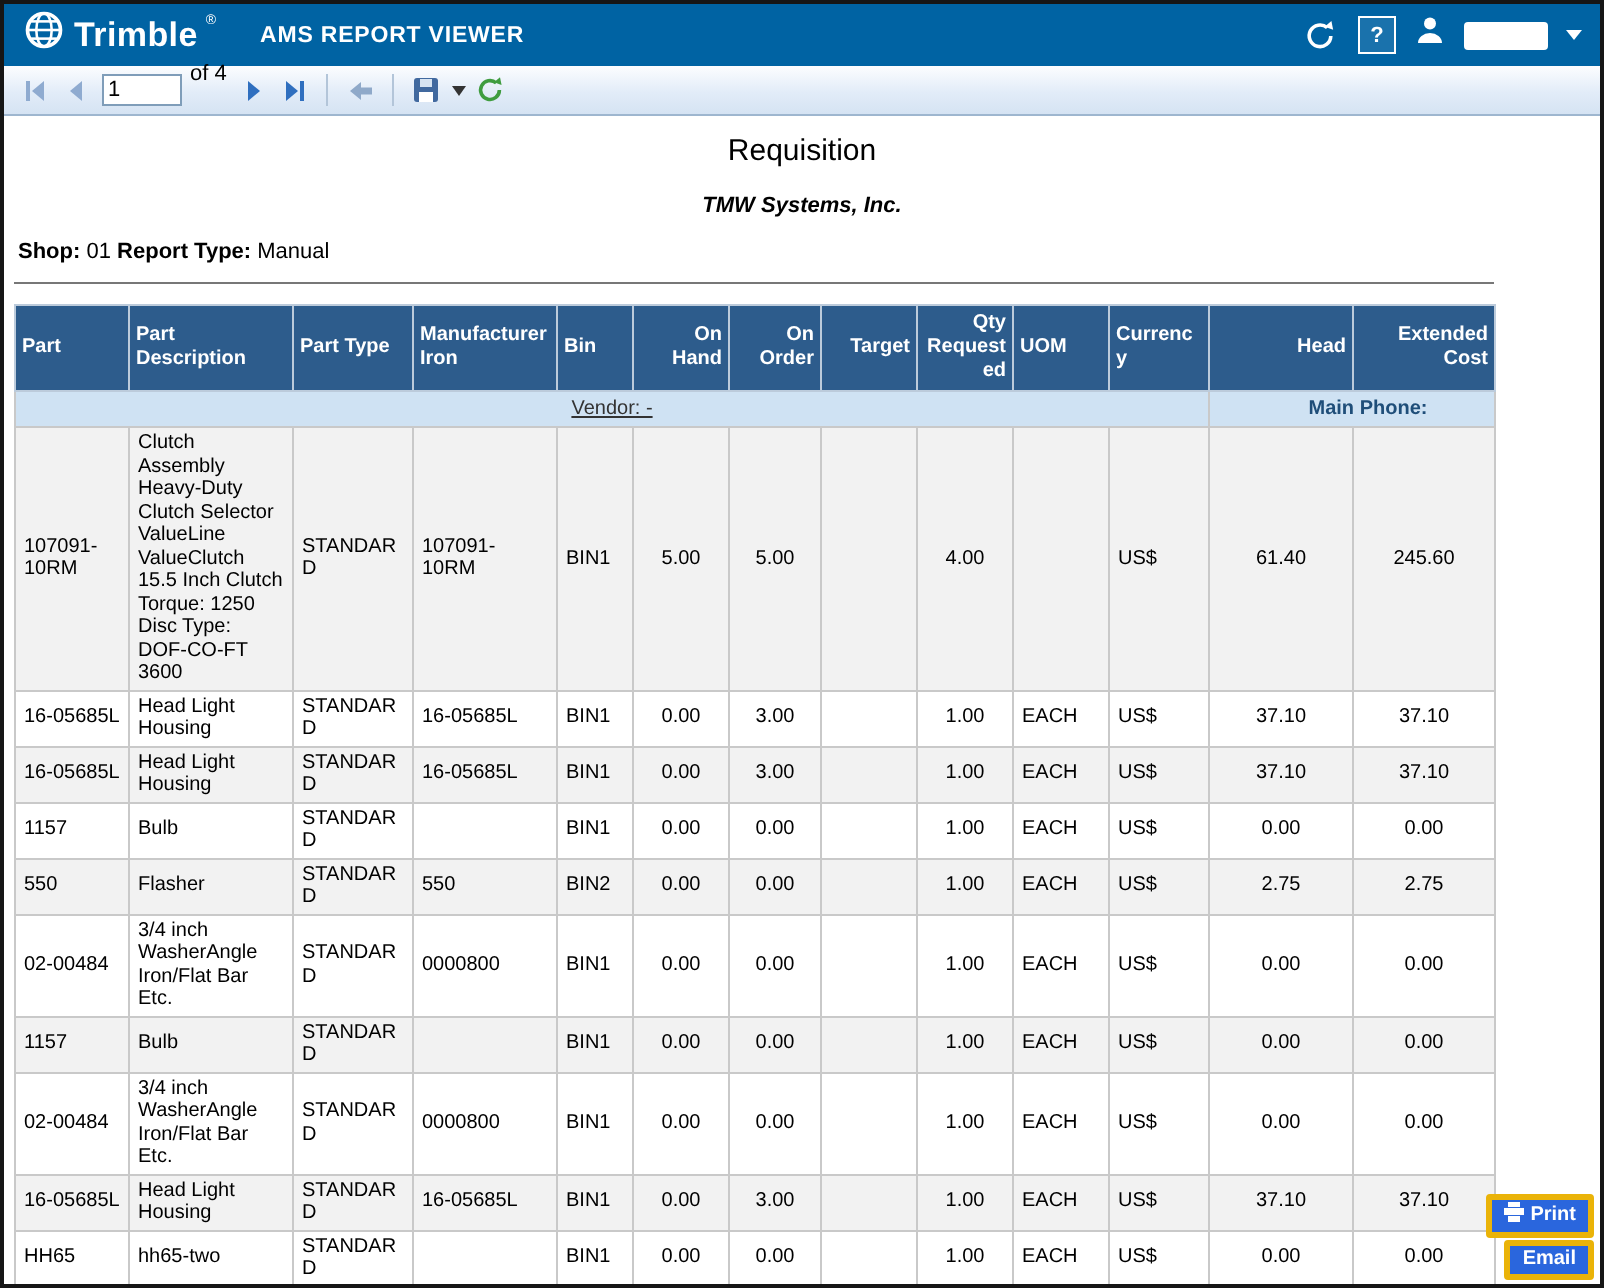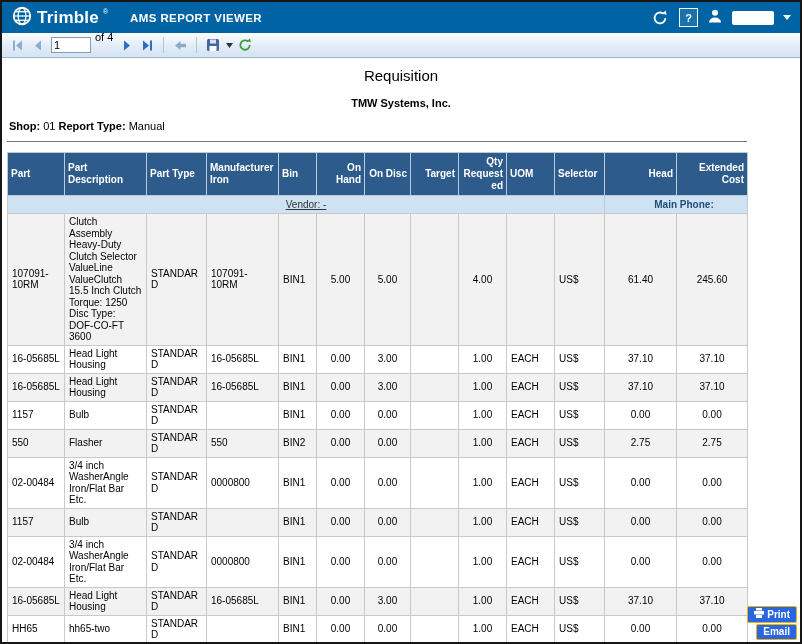--- a/index.html
+++ b/index.html
@@ -20,38 +20,38 @@
   
   .toolbar{height:24px;min-height:24px;background:linear-gradient(#fcfdff,#e2ecf8 55%,#d5e3f3);border-bottom:1px solid #9eb6cf;display:flex;align-items:center;padding:0 6px;}
   .tb-btn{width:18px;height:18px;display:flex;align-items:center;justify-content:center;cursor:pointer;border:1px solid transparent;}
   .page-input{width:34px;height:14px;border:1px solid #7f9db9;font-size:11px;padding:0 2px;margin:0 3px;font-family:"Liberation Sans",sans-serif;}
   .of-label{font-size:11px;color:#000;margin:0 4px 16px 1px;white-space:nowrap;text-align:right;}
   .tb-sep{width:1px;height:16px;background:#b3c5d9;margin:0 6px;}
 
   
   .report-area{flex:1;background:#fff;overflow:hidden;position:relative;}
   .rpt-title{text-align:center;font-size:15px;font-weight:normal;color:#000;margin-top:9px;}
-  .rpt-company{text-align:center;font-size:11px;font-weight:bold;color:#000;margin-top:13px;}
+  .rpt-company{text-align:center;font-size:11px;font-weight:bold;color:#000;margin-top:13px;font-style:italic;}
   .shop-line{font-size:11px;color:#000;margin:11px 0 0 7px;}
   .shop-line .lbl{font-weight:bold;}
   .rule{border:none;border-top:1px solid #777;width:740px;margin:9px 0 0 5px;}
 
   table.rpt{border-collapse:collapse;table-layout:fixed;width:740px;margin:10px 0 0 5px;font-size:10px;}
   .rpt th{background:#2d5c8c;color:#fff;font-size:10px;font-weight:bold;text-align:left;vertical-align:middle;padding:2px 3px;border:1px solid #bccbdb;height:38px;overflow-wrap:break-word;word-wrap:break-word;line-height:12px;}
   .rpt th.num{text-align:right;}
   .rpt td{border:1px solid #c9c9c9;padding:2px 4px;vertical-align:middle;line-height:11.5px;color:#000;overflow-wrap:break-word;word-wrap:break-word;}
   .rpt td.num{text-align:center;}
   .rpt tr.stripe td{background:#f2f2f2;}
   .vendor-row td{background:#cfe2f3 !important;padding:2px 4px;height:13px;text-align:center;}
   .vendor-link{color:#333;text-decoration:underline;cursor:pointer;}
   .main-phone{color:#1f4e79;font-weight:bold;padding-left:16px;display:inline-block;}
 
   
   .actions{position:absolute;right:3px;bottom:2px;display:flex;flex-direction:column;align-items:flex-end;gap:1px;}
-  .action-btn{display:flex;align-items:center;gap:3px;background:#2a66dd;border:1px solid #eab308;color:#fff;font-size:10px;font-weight:bold;padding:1px 6px;border-radius:2px;cursor:pointer;font-family:"Liberation Sans",sans-serif;line-height:12px;}
+  .action-btn{display:flex;align-items:center;gap:3px;background:#2a66dd;border:3px solid #eab308;color:#fff;font-size:10px;font-weight:bold;padding:1px 6px;border-radius:2px;cursor:pointer;font-family:"Liberation Sans",sans-serif;line-height:12px;}
 </style>
 </head>
 <body>
 
 <div class="window">
 
   <header class="app-header">
     <div class="brand">
       <span>
         <svg width="22" height="22" viewBox="0 0 24 24">
@@ -165,25 +165,25 @@
           <col style="width:71px">
       </colgroup>
       <thead>
         <tr>
           <th>Part</th>
           <th>Part Description</th>
           <th>Part Type</th>
           <th>Manufacturer Iron</th>
           <th>Bin</th>
           <th class="num">On Hand</th>
-          <th class="num">On Disc</th>
+          <th class="num">On Order</th>
           <th class="num">Target</th>
           <th class="num">Qty Requested</th>
           <th>UOM</th>
-          <th>Selector</th>
+          <th>Currency</th>
           <th class="num">Head</th>
           <th class="num">Extended Cost</th>
         </tr>
       </thead>
       <tbody>
         <tr class="vendor-row">
           <td colspan="11">
             <span class="vendor-link">Vendor:  -</span>
           </td>
           <td colspan="2">

